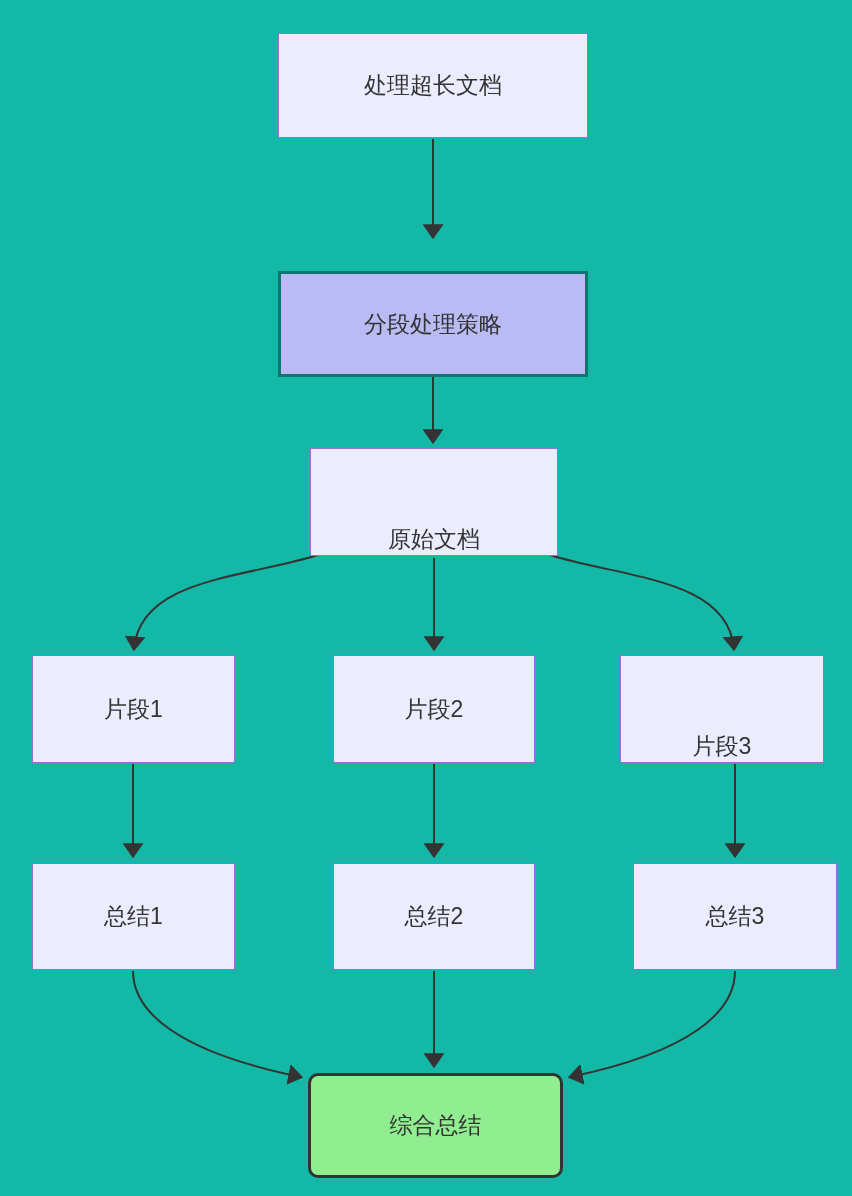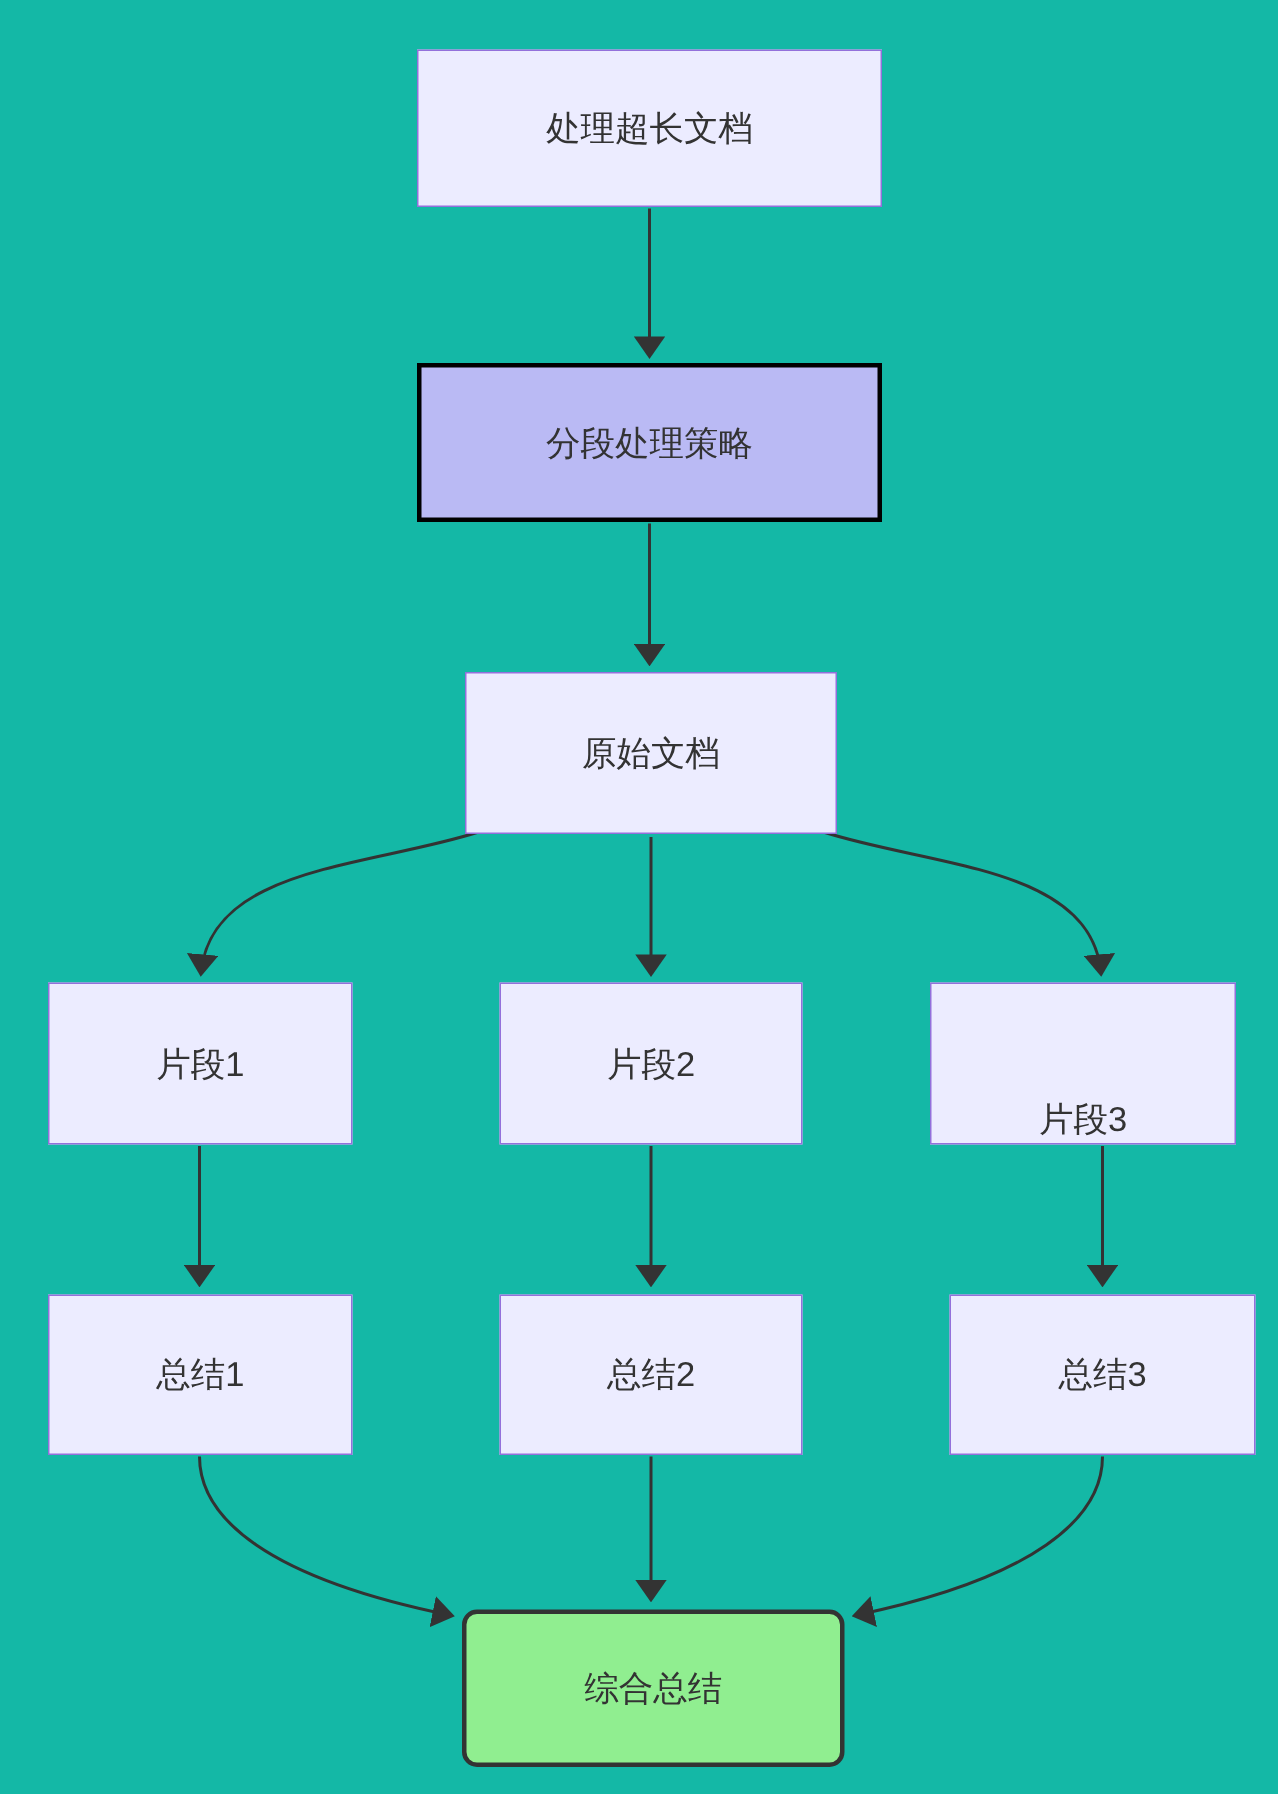--- a/index.html
+++ b/index.html
@@ -31,30 +31,31 @@
     align-items: center;
     justify-content: center;
     text-align: center;
     font-size: 23px;
     color: #333333;
     background: #ECECFF;
     border: 1.5px solid #9370DB;
   }
   .node.highlight {
     background: #BABAF4;
-    border: 3px solid #000000;
+    border: 3px solid #0f766e;
+    margin-top: 29px;
   }
   .node.success {
     background: #90EE90;
     border: 3px solid #333333;
   }
 
   .node-a  { left: 278px; top: 33px;   width: 310px; height: 105px; }
   .node-b  { left: 278px; top: 242px;  width: 310px; height: 106px; }
-  .node-c  { left: 310px; top: 448px;  width: 248px; height: 108px; }
+  .node-c  { left: 310px; top: 448px;  width: 248px; height: 108px; align-items: flex-end; }
   .node-d1 { left: 32px;  top: 655px;  width: 203px; height: 108px; }
   .node-d2 { left: 333px; top: 655px;  width: 202px; height: 108px; }
   .node-d3 { left: 620px; top: 655px;  width: 204px; height: 108px; align-items: flex-end; }
   .node-e1 { left: 32px;  top: 863px;  width: 203px; height: 107px; text-align: right; }
   .node-e2 { left: 333px; top: 863px;  width: 202px; height: 107px; }
   .node-e3 { left: 633px; top: 863px;  width: 204px; height: 107px; }
   .node-f  { left: 308px; top: 1073px; width: 255px; height: 105px; border-radius: 10px; }
 </style>
 </head>
 <body>

